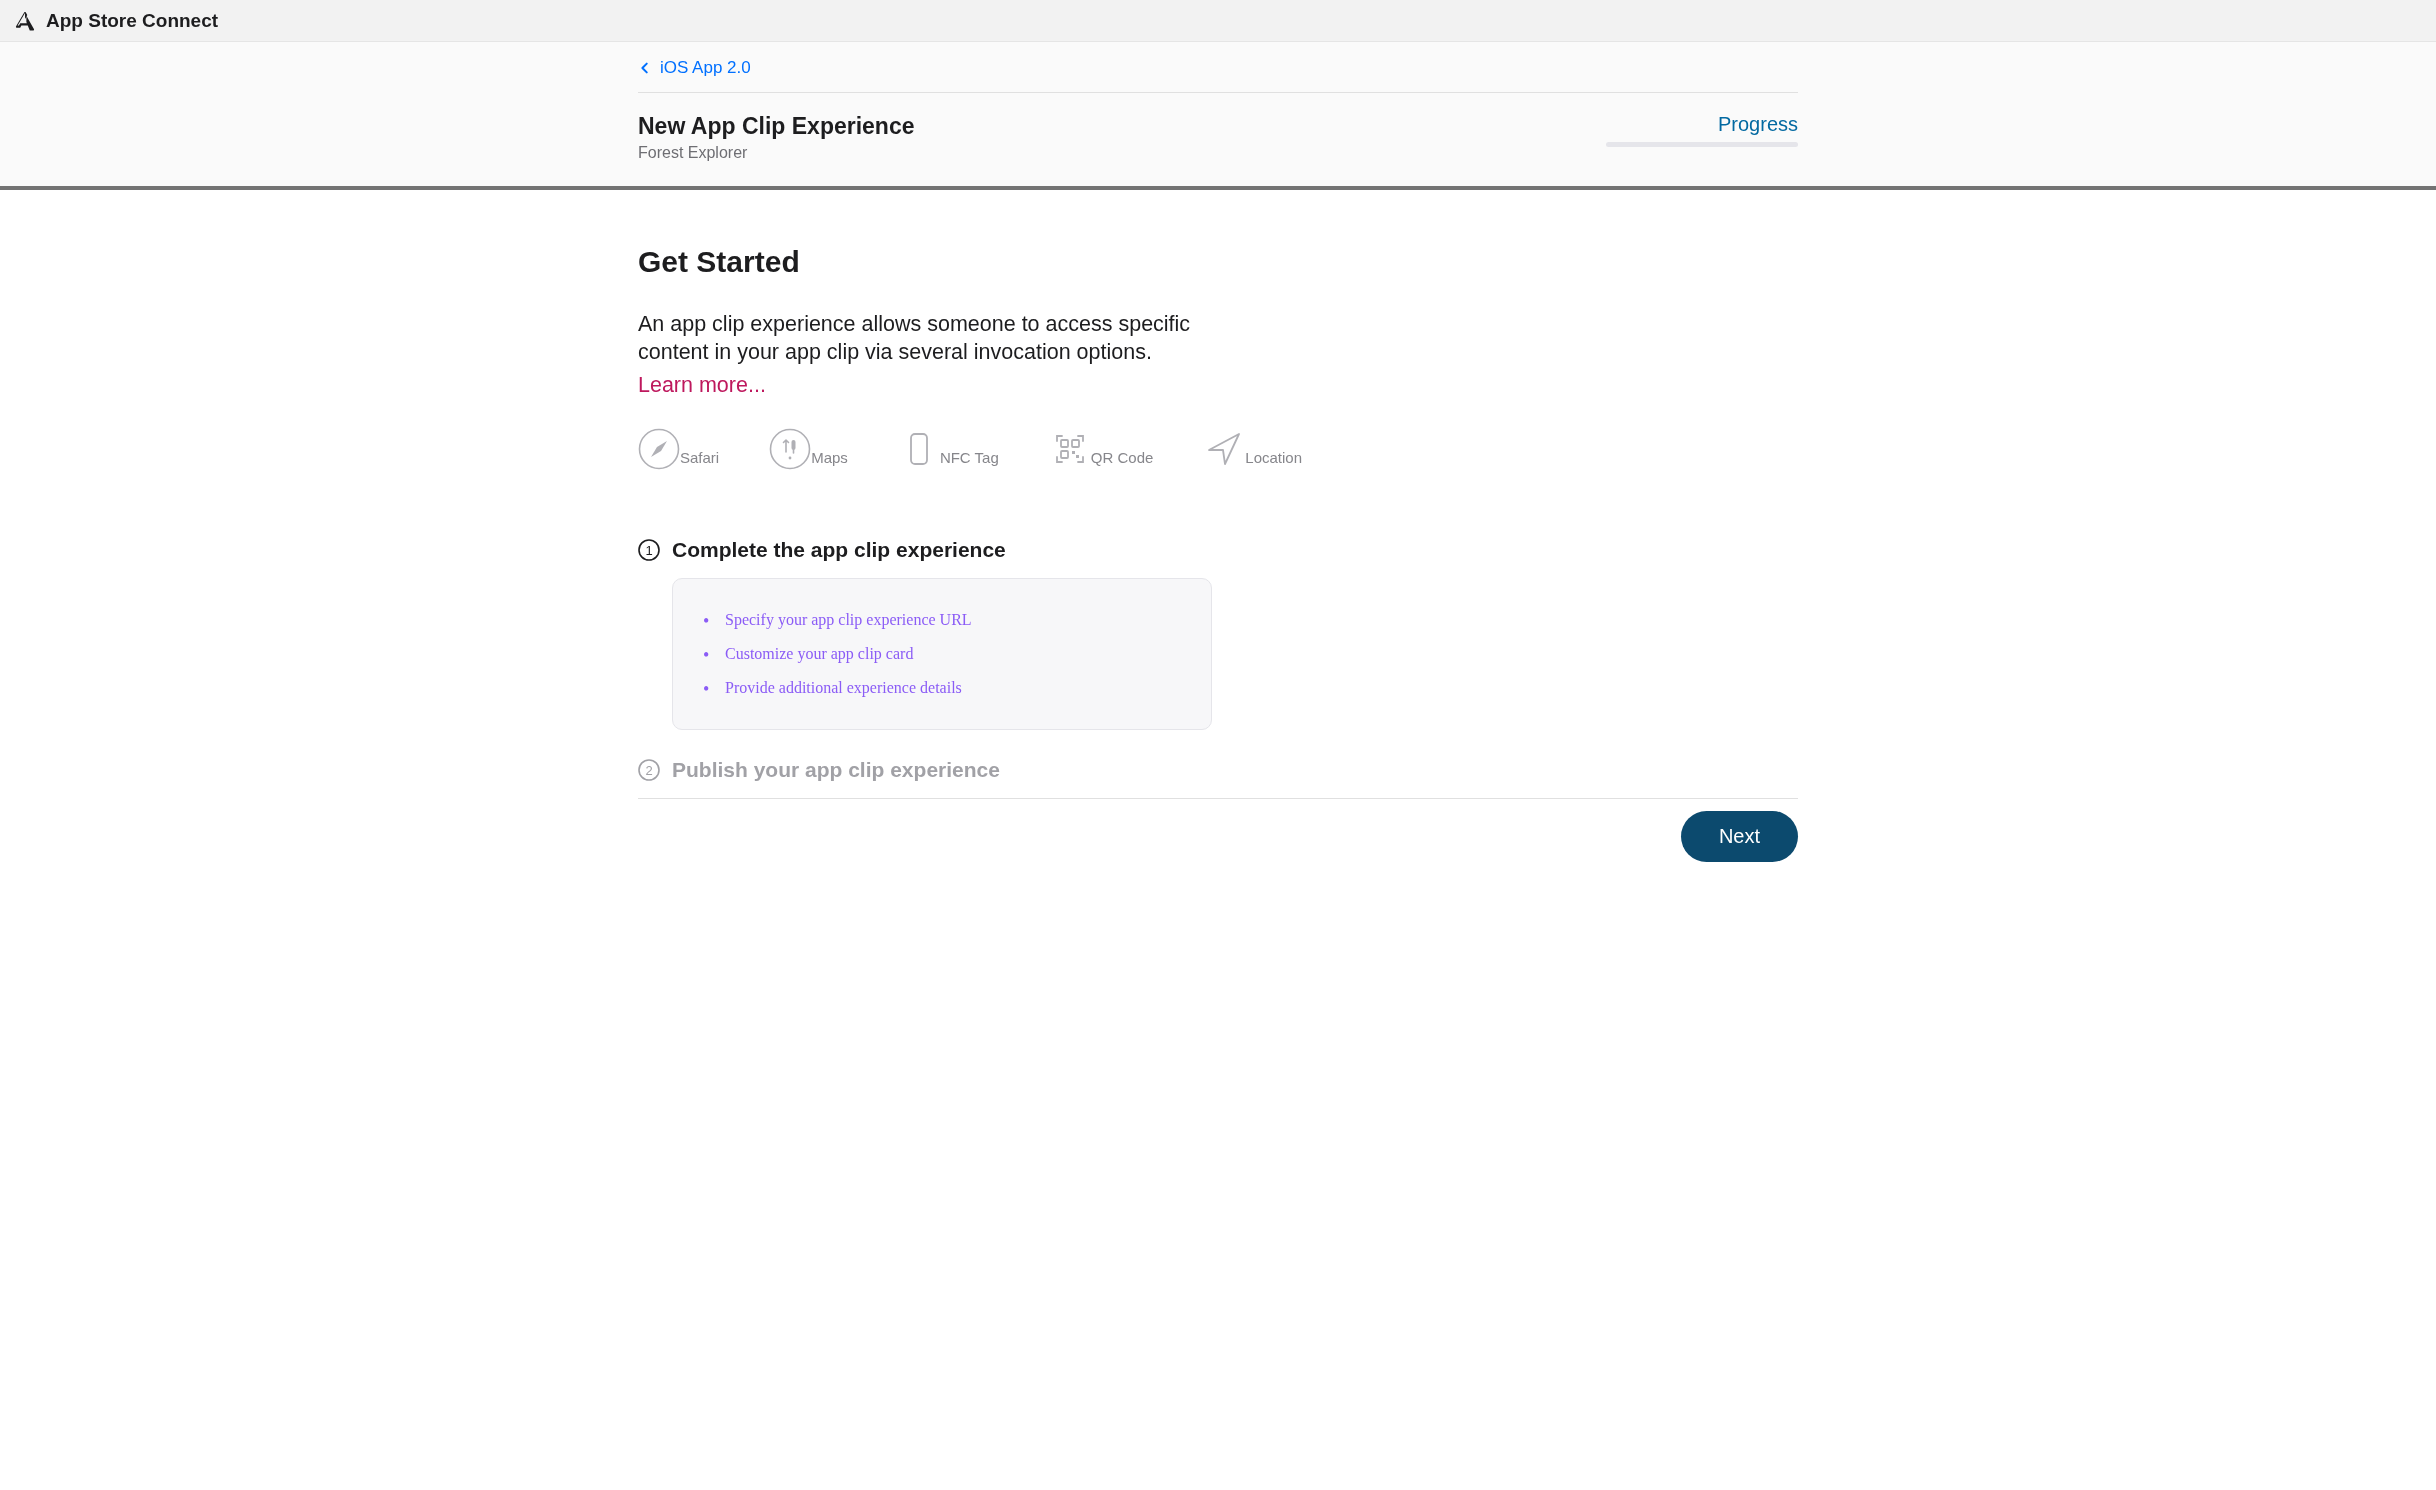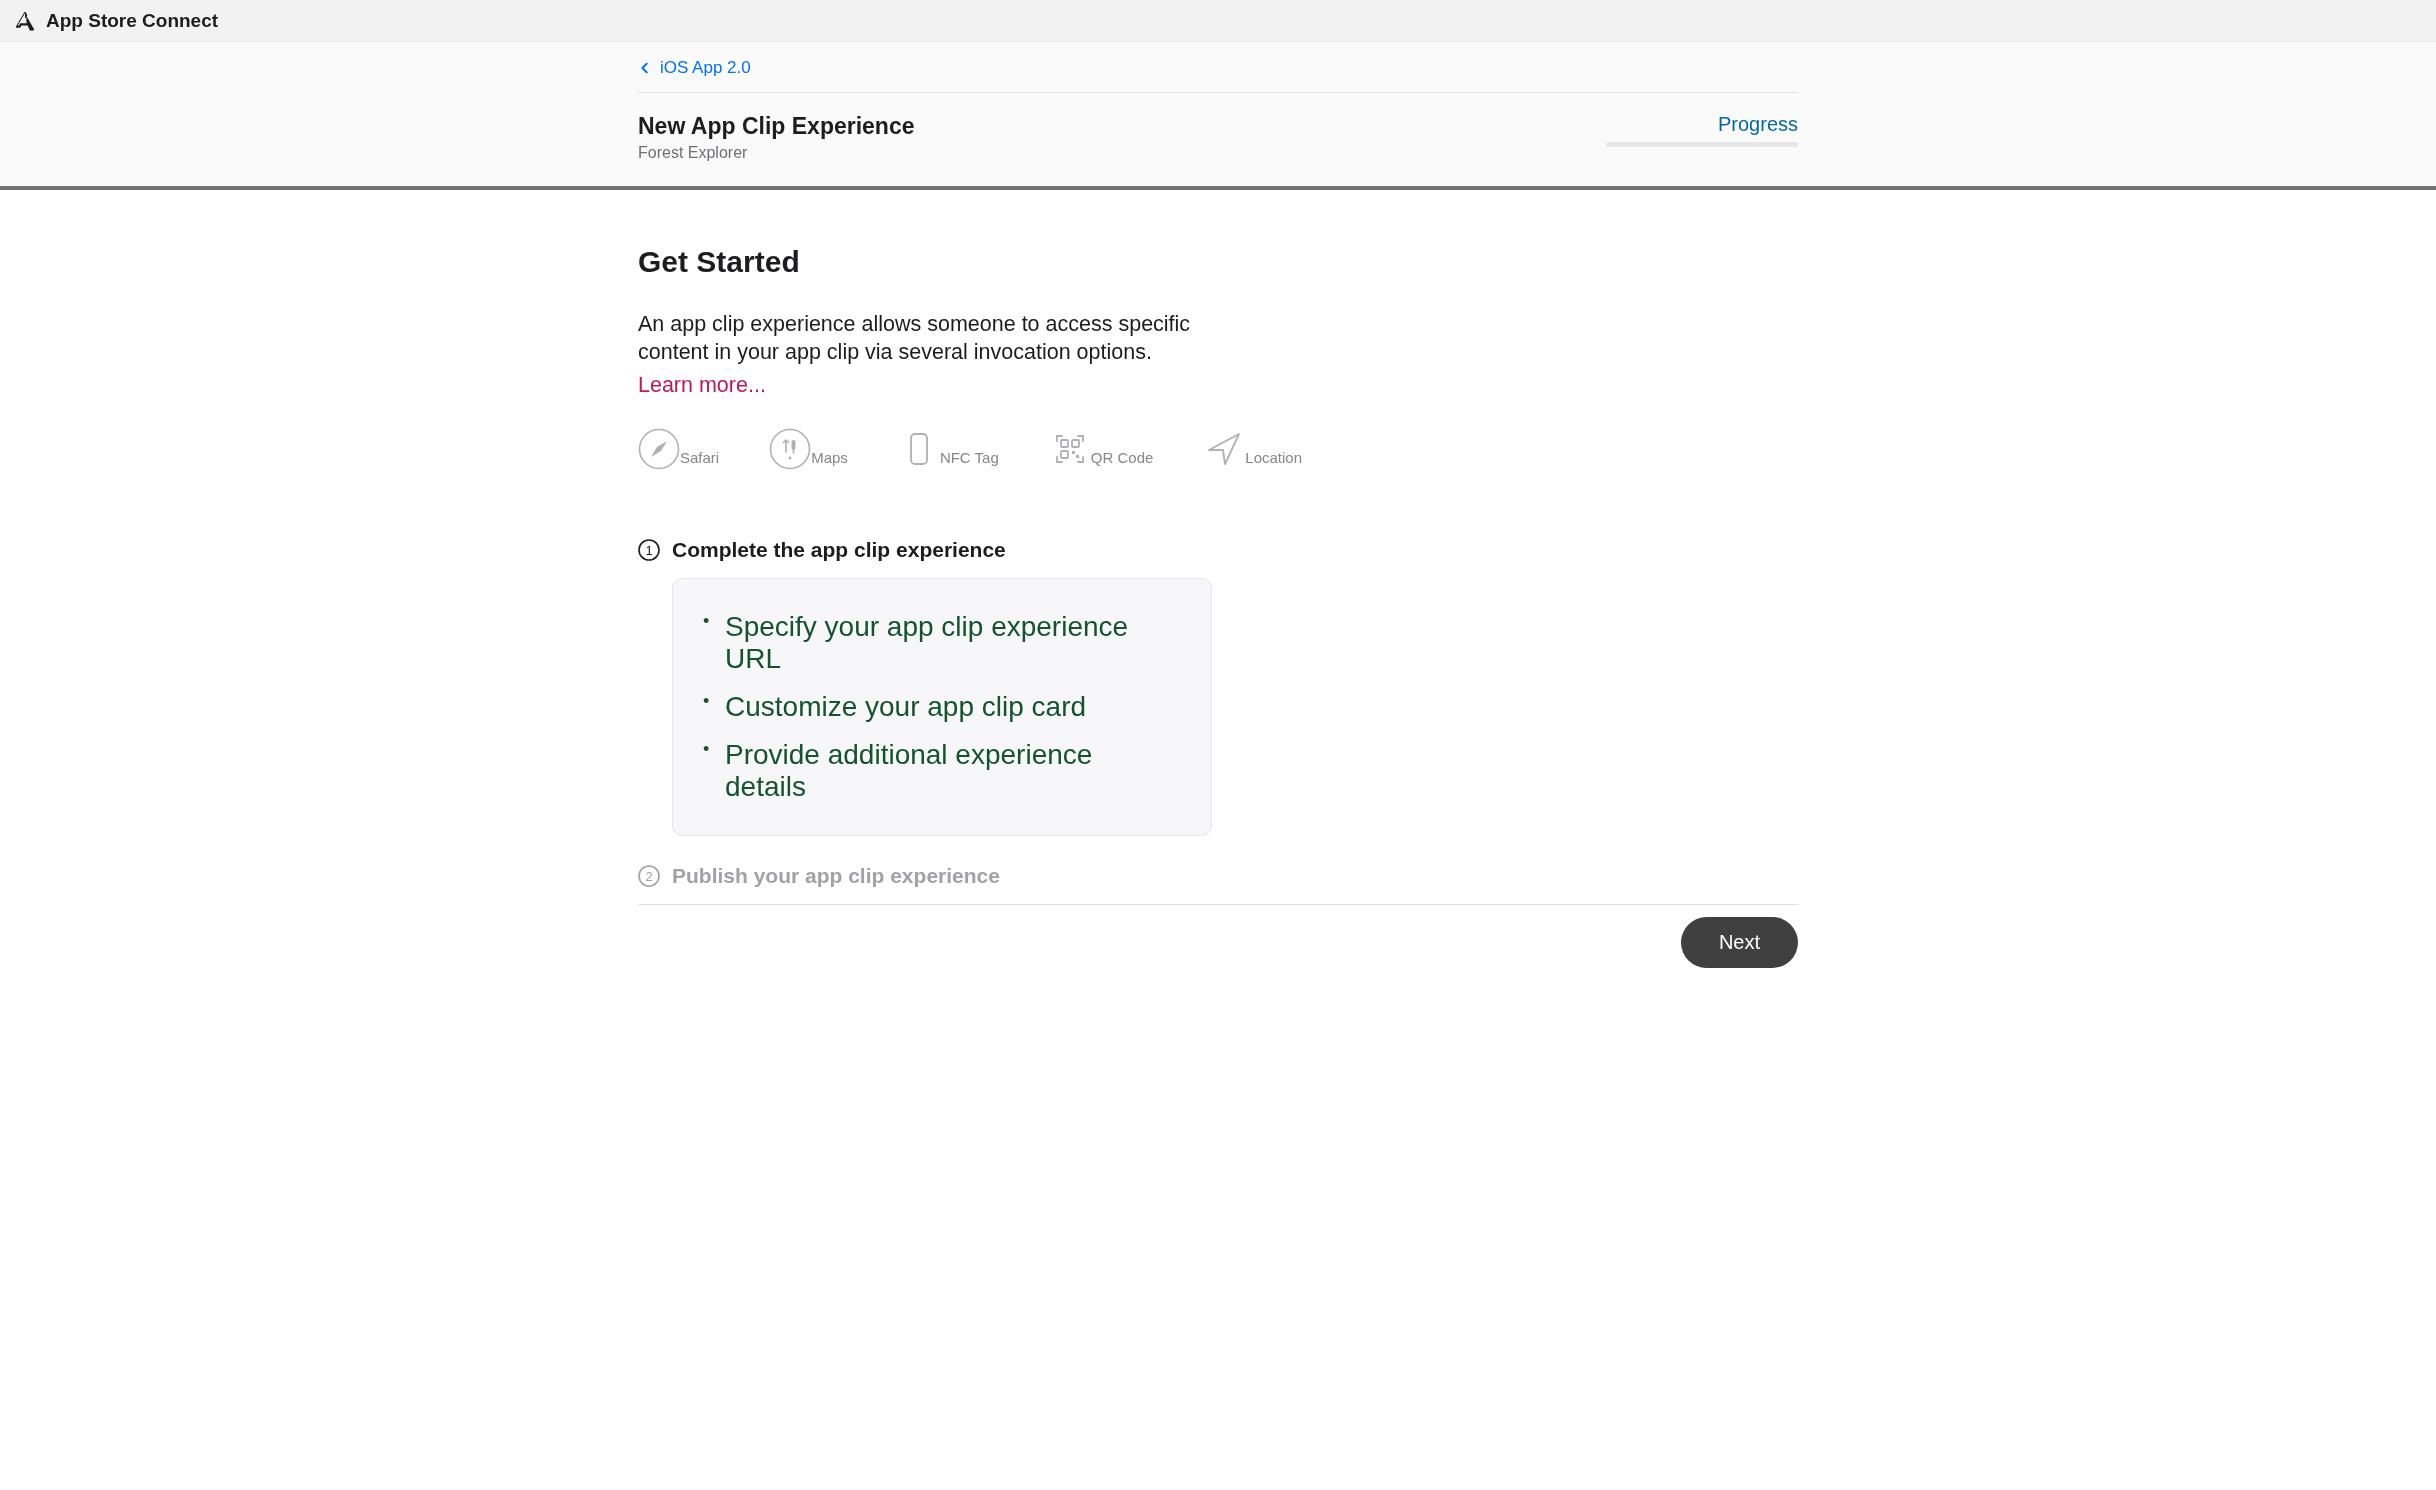--- a/index.html
+++ b/index.html
@@ -173,46 +173,47 @@
       border-radius: 10px;
       margin-left: 34px;
       margin-bottom: 28px;
       padding: 24px 30px;
       max-width: 540px;
     }
     .step-box ul {
       list-style: none;
     }
     .step-box li {
-      font-size: 28px;
-      color: #14532d;
+      font-size: 16px;
+      color: #8b5cf6;
       padding: 8px 0;
       position: relative;
       padding-left: 22px;
+      font-family: Liberation Serif, serif;
     }
     .step-box li::before {
       content: "•";
       position: absolute;
       left: 0;
       font-size: 18px;
     }
     .divider-line {
       border: none;
       border-top: 1px solid #e0e0e0;
       margin-top: 6px;
     }
     .footer-actions {
       max-width: 1180px;
       margin: 0 auto;
       padding: 12px 10px 30px 10px;
       display: flex;
       justify-content: flex-end;
     }
     .next-button {
-      background: #404040;
+      background: #0c4a6e;
       color: #fff;
       border: none;
       border-radius: 999px;
       padding: 14px 38px;
       font-size: 20px;
       font-weight: 400;
       cursor: pointer;
     }
   </style>
 </head>

